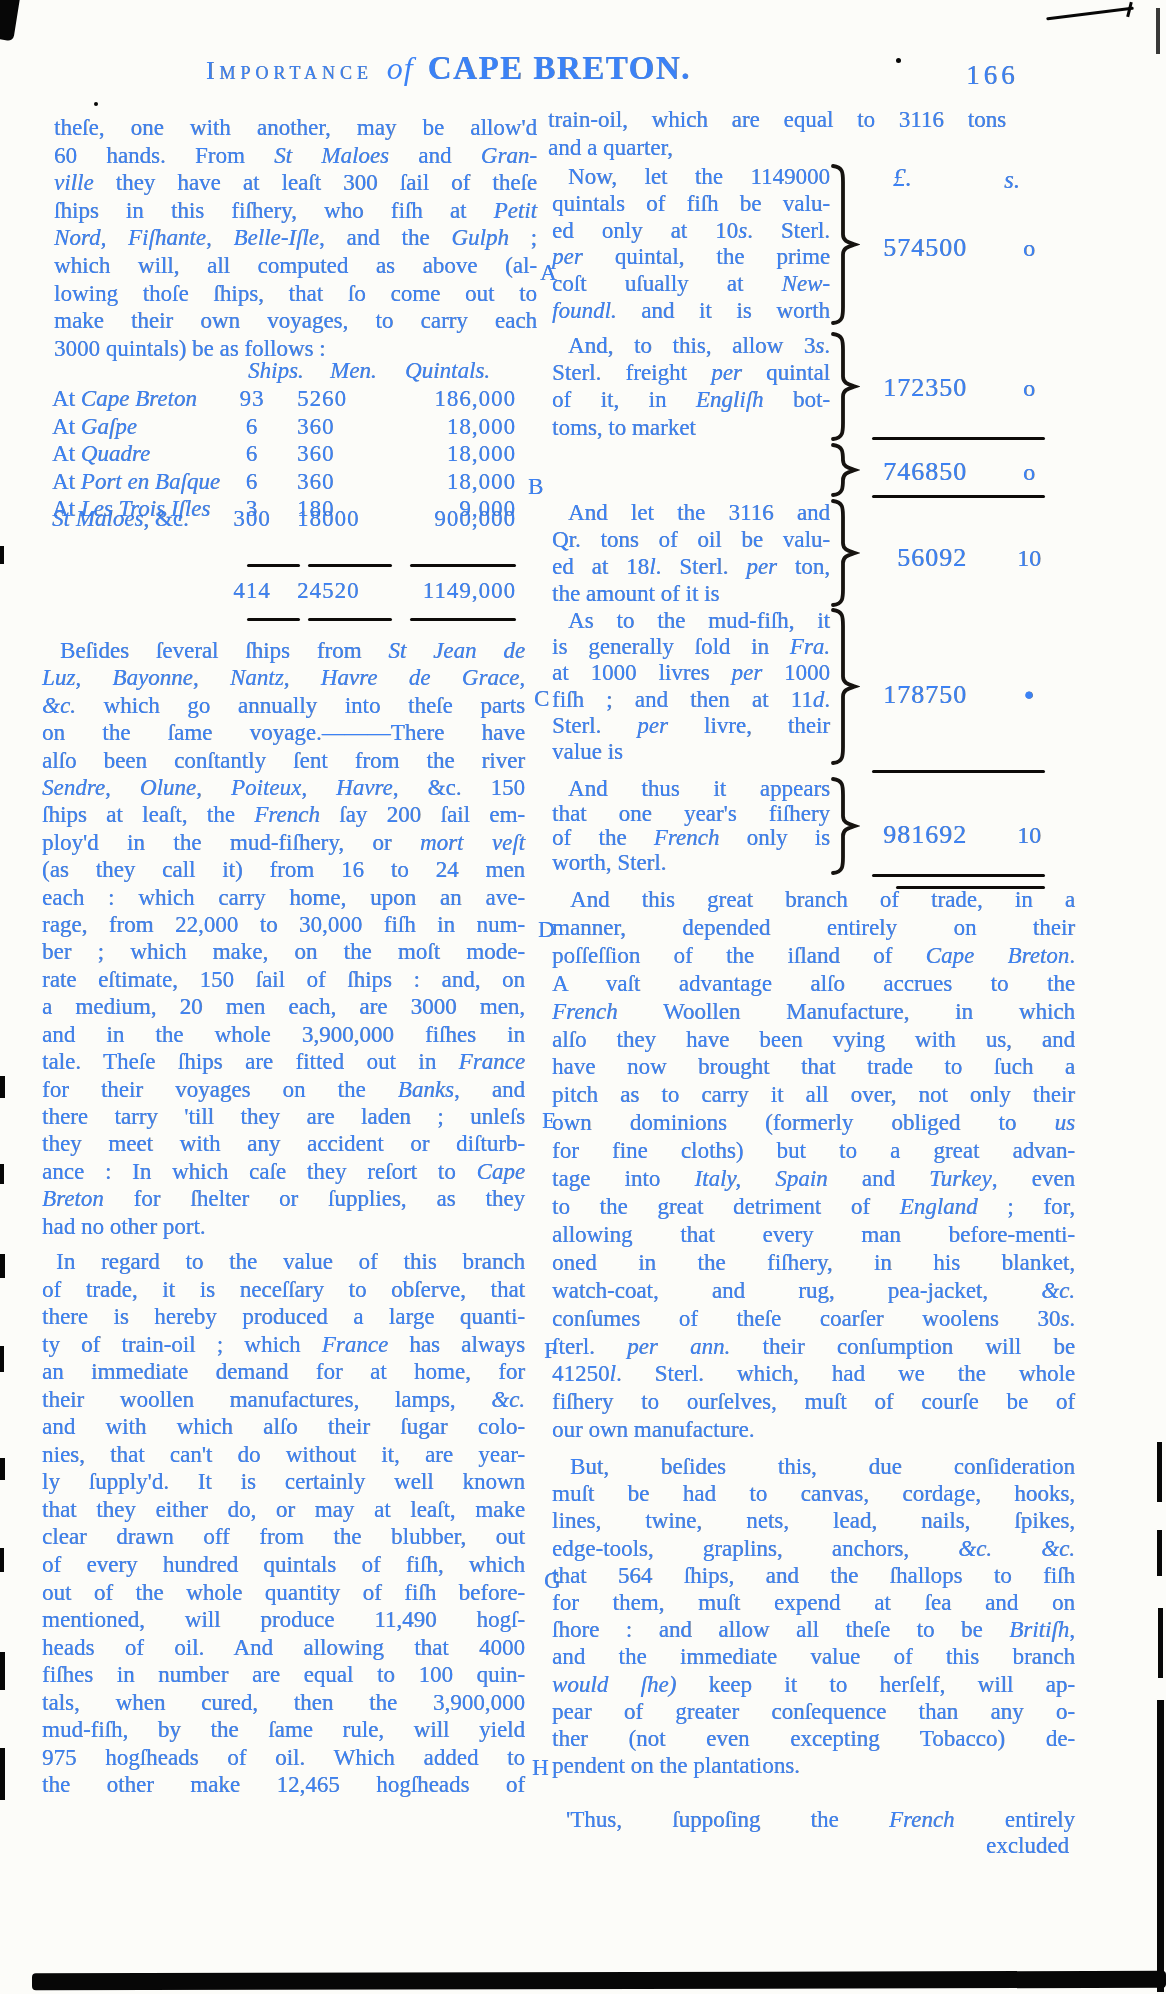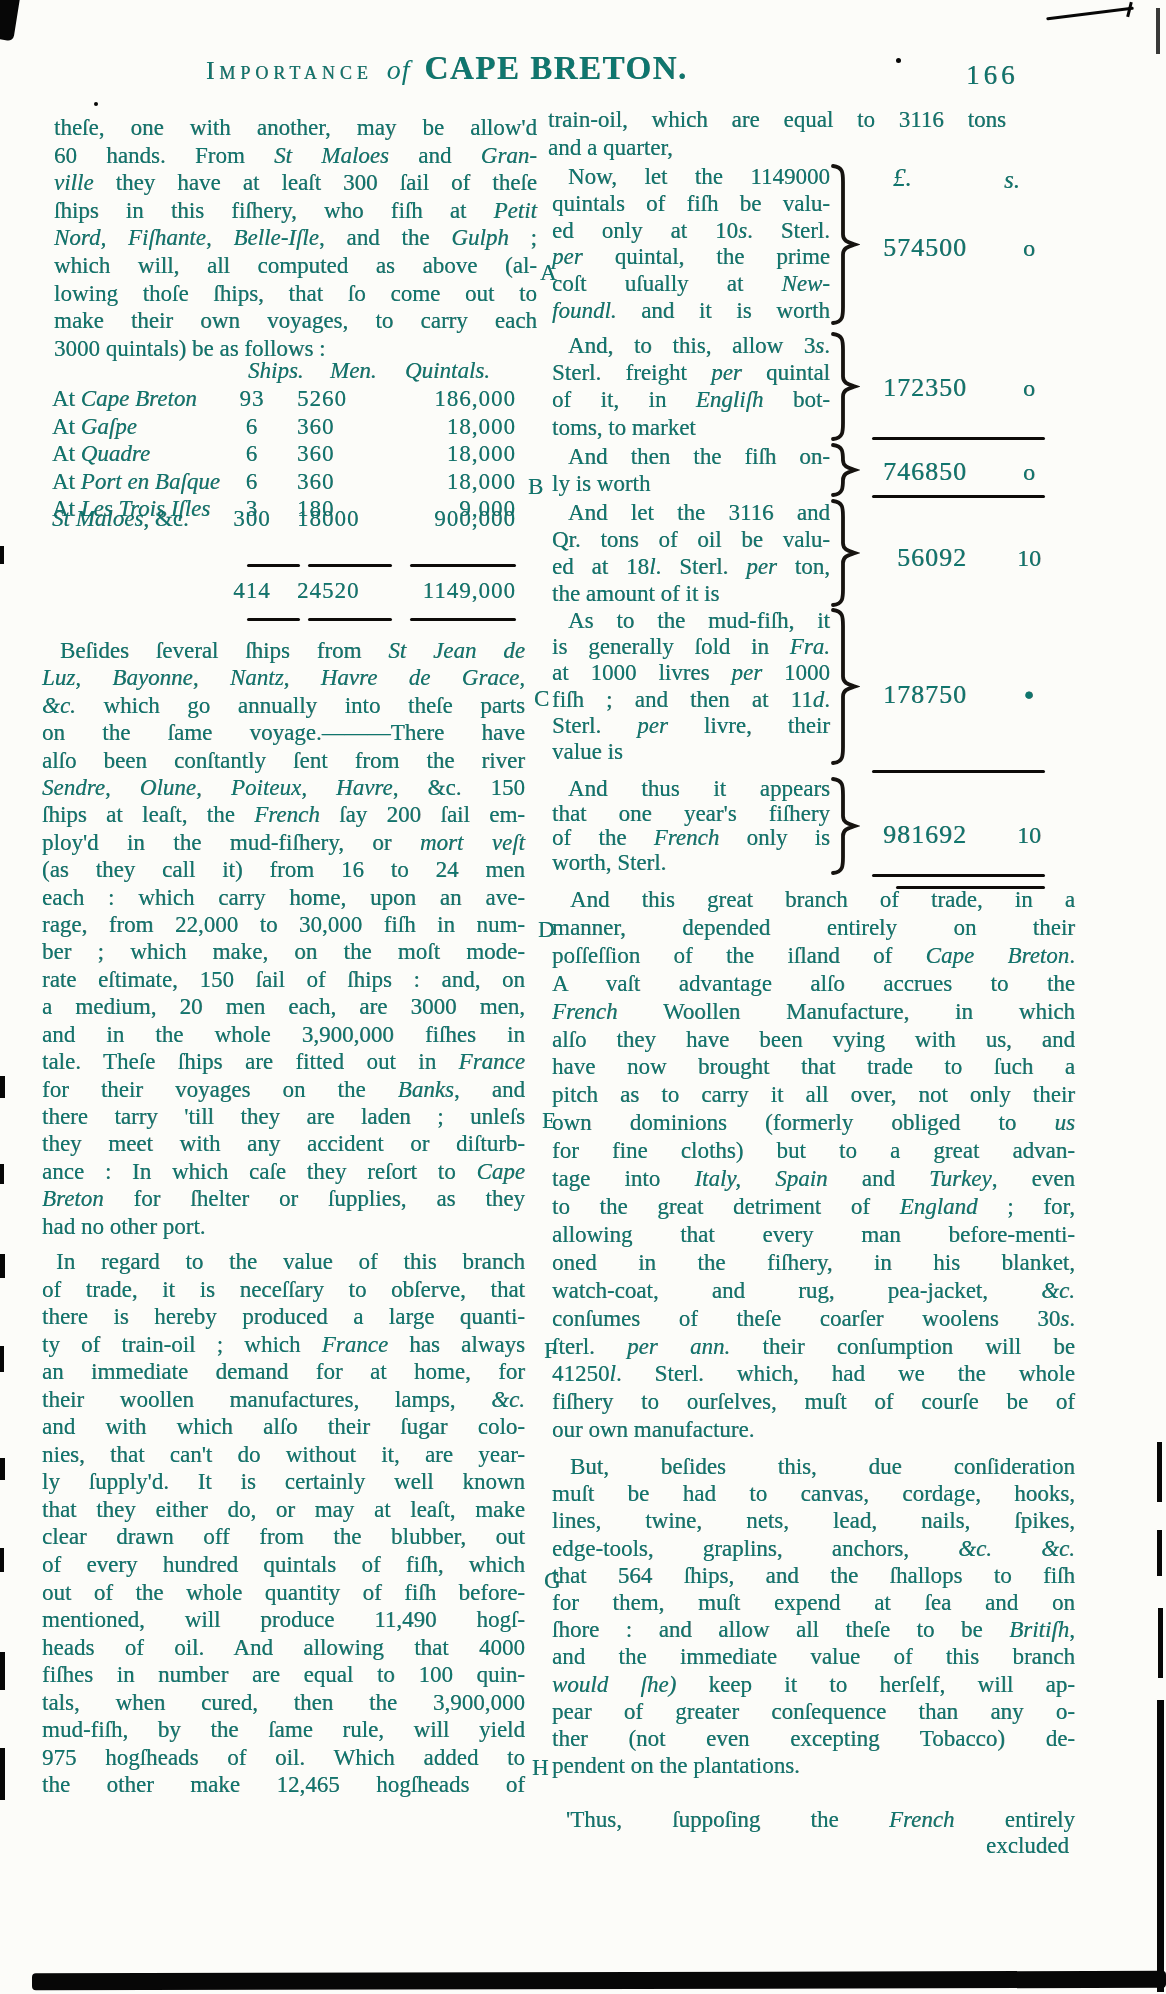--- a/index.html
+++ b/index.html
@@ -1,26 +1,26 @@
 <!DOCTYPE html>
 <html><head>
 <meta charset="utf-8">
 <style>
   html,body{margin:0;padding:0;background:#ffffff;}
   #page{
     position:relative; width:1166px; height:1994px; overflow:hidden;
-    background:#fcfcf9; color:#0f766e;
+    background:#fcfcf9; color:#3b82f6;
     font-family:"Liberation Serif","DejaVu Serif",serif;
   }
   
   #header{position:absolute; left:206px; top:50px; width:660px; height:42px;
           display:flex; align-items:baseline; gap:14px; white-space:nowrap;}
   .t-small{font-variant-caps:small-caps; font-size:25px; letter-spacing:5px; font-weight:400;
            text-shadow:.4px .4px .5px rgba(20,18,16,.55);}
-  .t-of{font-style:italic; font-size:28px; letter-spacing:1px;}
+  .t-of{font-style:italic; font-size:32px; letter-spacing:1px;}
   .t-main{font-size:33px; font-weight:700; letter-spacing:1.5px;
           text-shadow:.4px .4px .6px rgba(20,18,16,.5);}
   #pagenum{position:absolute; left:966px; top:60px; width:70px; font-size:27px;
            letter-spacing:4px; text-shadow:.4px .4px .5px rgba(20,18,16,.55);}
   
   .tblock{position:absolute; font-size:23px; text-shadow:.35px .35px .45px rgba(20,18,16,.5);}
   .line{text-align:justify; text-align-last:justify; white-space:normal; overflow:visible;}
   .line.nj{text-align-last:left;}
   .indent-first .line:first-child{text-indent:18px;}
   .indent-first-sm .line:first-child{text-indent:14px;}
@@ -213,24 +213,20 @@
           <div class="line"><span>of it, in </span><i>Engliſh</i><span> bot-</span></div>
           <div class="line nj"><span>toms, to market</span></div>
         </div>
         <svg width="30" height="109" viewBox="0 0 30 109" class="brace">
           <path d="M3,2 C13,3 13,9 13,18 L13,44.5 C13,51.5 19,52.5 25,54.5 C19,56.5 13,57.5 13,64.5 L13,91 C13,100 13,106 3,107" fill="none" stroke="#161310" stroke-width="3.8" stroke-linecap="round"></path>
         </svg>
         <span class="pounds" style="top: 41px;">172350</span>
         <span class="shil" style="top: 41px;">o</span>
       </div>
       <div class="entry tblock" style="top: 443px; height: 54px;">
-        <div class="clause" style="line-height: 27px;">
-          <div class="line"><span>And then the fiſh on-</span></div>
-          <div class="line nj"><span>ly is worth</span></div>
-        </div>
         <svg width="30" height="54" viewBox="0 0 30 54" class="brace">
           <path d="M3,2 C13,3 13,9 13,18 L13,17 C13,24 19,25 25,27 C19,29 13,30 13,37 L13,36 C13,45 13,51 3,52" fill="none" stroke="#161310" stroke-width="3.8" stroke-linecap="round"></path>
         </svg>
         <span class="pounds" style="top: 14px;">746850</span>
         <span class="shil" style="top: 14px;">o</span>
       </div>
       <div class="entry tblock" style="top: 499px; height: 108px;">
         <div class="clause" style="line-height: 27px;">
           <div class="line"><span>And let the 3116 and</span></div>
           <div class="line"><span>Qr. tons of oil be valu-</span></div>

